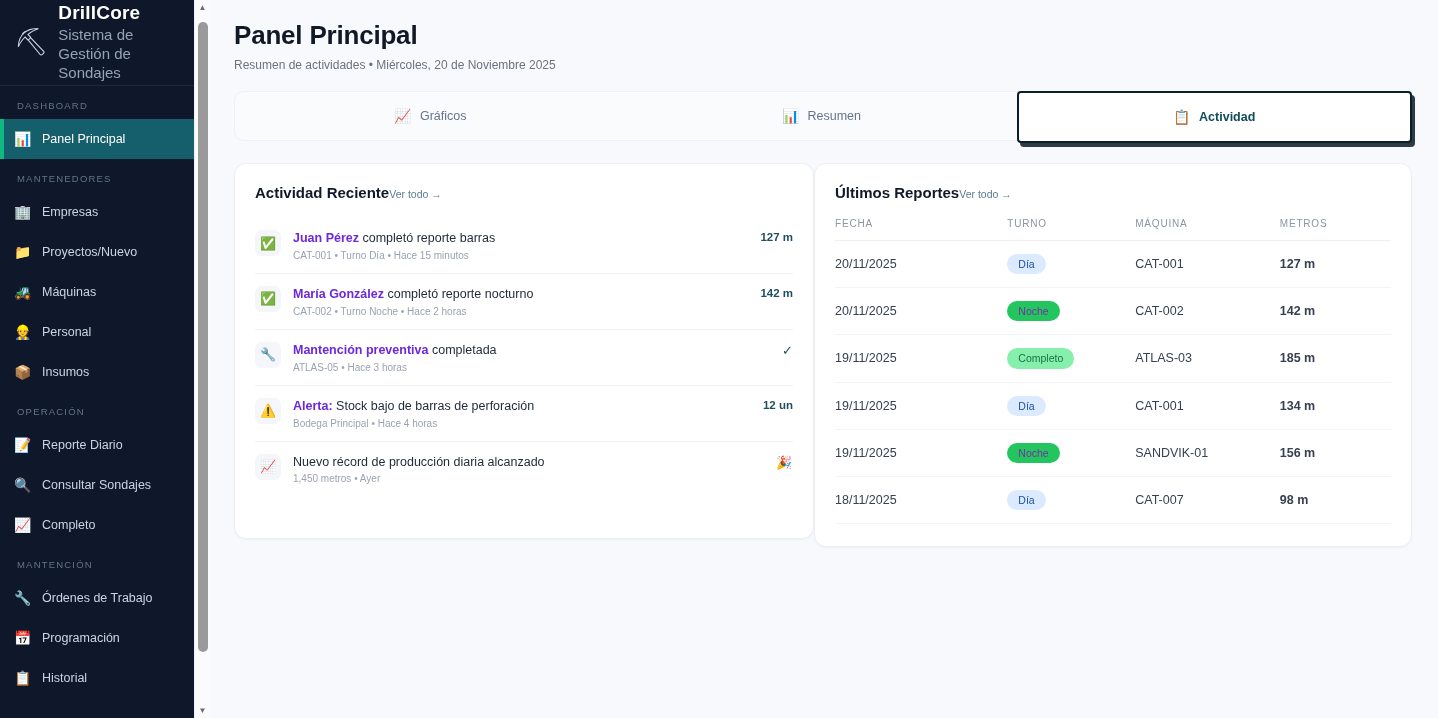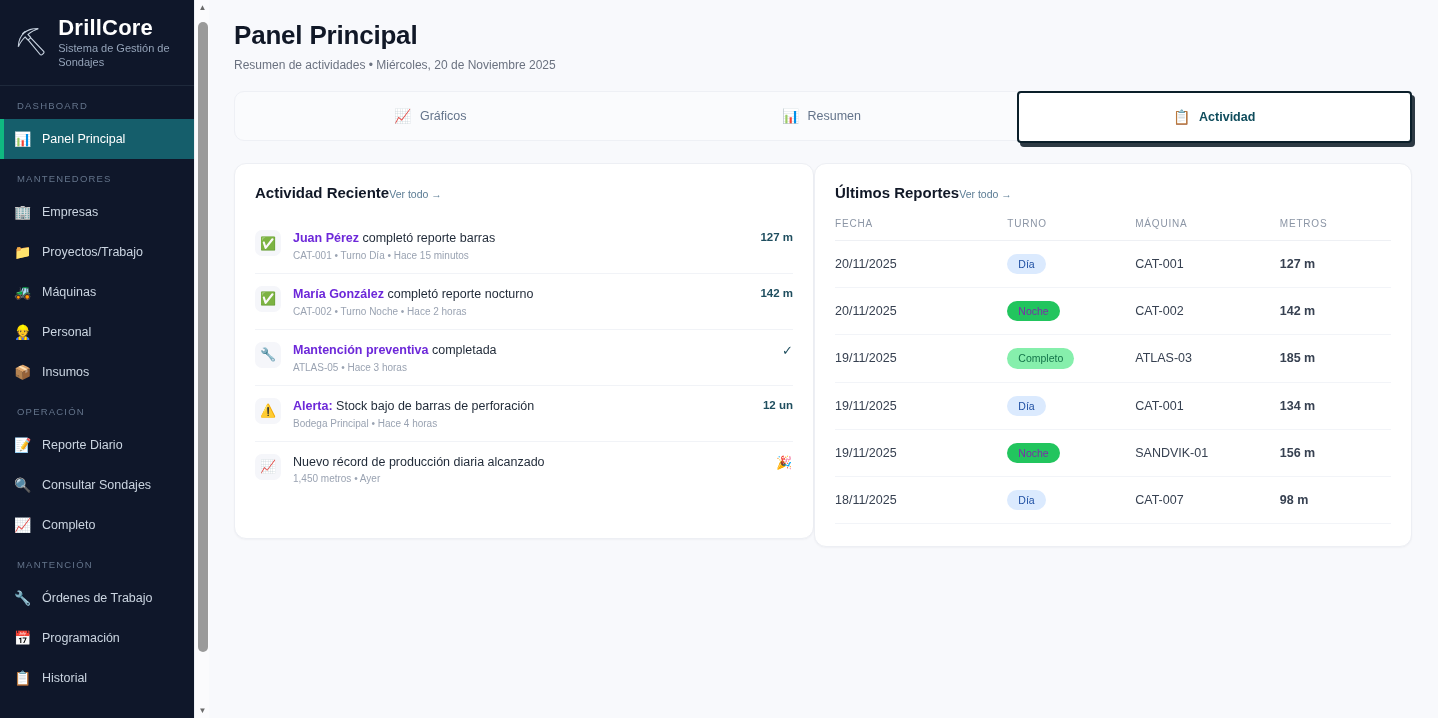--- a/index.html
+++ b/index.html
@@ -25,25 +25,25 @@
   }
   .brand {
     height: 86px;
     display: flex; align-items: center; gap: 10px;
     padding: 0 14px;
     border-bottom: 1px solid #1e293b;
   }
   .brand-icon { font-size: 27px; line-height: 1; filter: saturate(1.1); }
   .brand-text { display: flex; flex-direction: column; justify-content: center; }
   .brand-title {
-    font-size: 22px; font-weight: bold; color: #ffffff;
+    font-size: 19px; font-weight: bold; color: #ffffff;
     letter-spacing: .2px; line-height: 1.15;
   }
   .brand-sub {
-    font-size: 11px; color: #94a3b8; line-height: 1.25; margin-top: 2px;
+    font-size: 15px; color: #94a3b8; line-height: 1.25; margin-top: 2px;
     max-width: 112px;
   }
   .nav-section {
     font-size: 9.5px; letter-spacing: 1.2px; color: #64748b;
     text-transform: uppercase; padding: 14px 0 8px 17px; font-weight: normal;
   }
   .nav-item {
     display: flex; align-items: center; gap: 10px;
     height: 40px; padding: 0 14px;
     font-size: 12.5px; color: #cbd5e1; position: relative;
@@ -208,21 +208,21 @@
           <span class="ic">📊</span>
           <span>Panel Principal</span>
         </div>
         <div class="nav-section">MANTENEDORES</div>
         <div class="nav-item">
           <span class="ic">🏢</span>
           <span>Empresas</span>
         </div>
         <div class="nav-item">
           <span class="ic">📁</span>
-          <span>Proyectos/Trabajo</span>
+          <span>Proyectos/Nuevo</span>
         </div>
         <div class="nav-item">
           <span class="ic">🚜</span>
           <span>Máquinas</span>
         </div>
         <div class="nav-item">
           <span class="ic">👷</span>
           <span>Personal</span>
         </div>
         <div class="nav-item">

